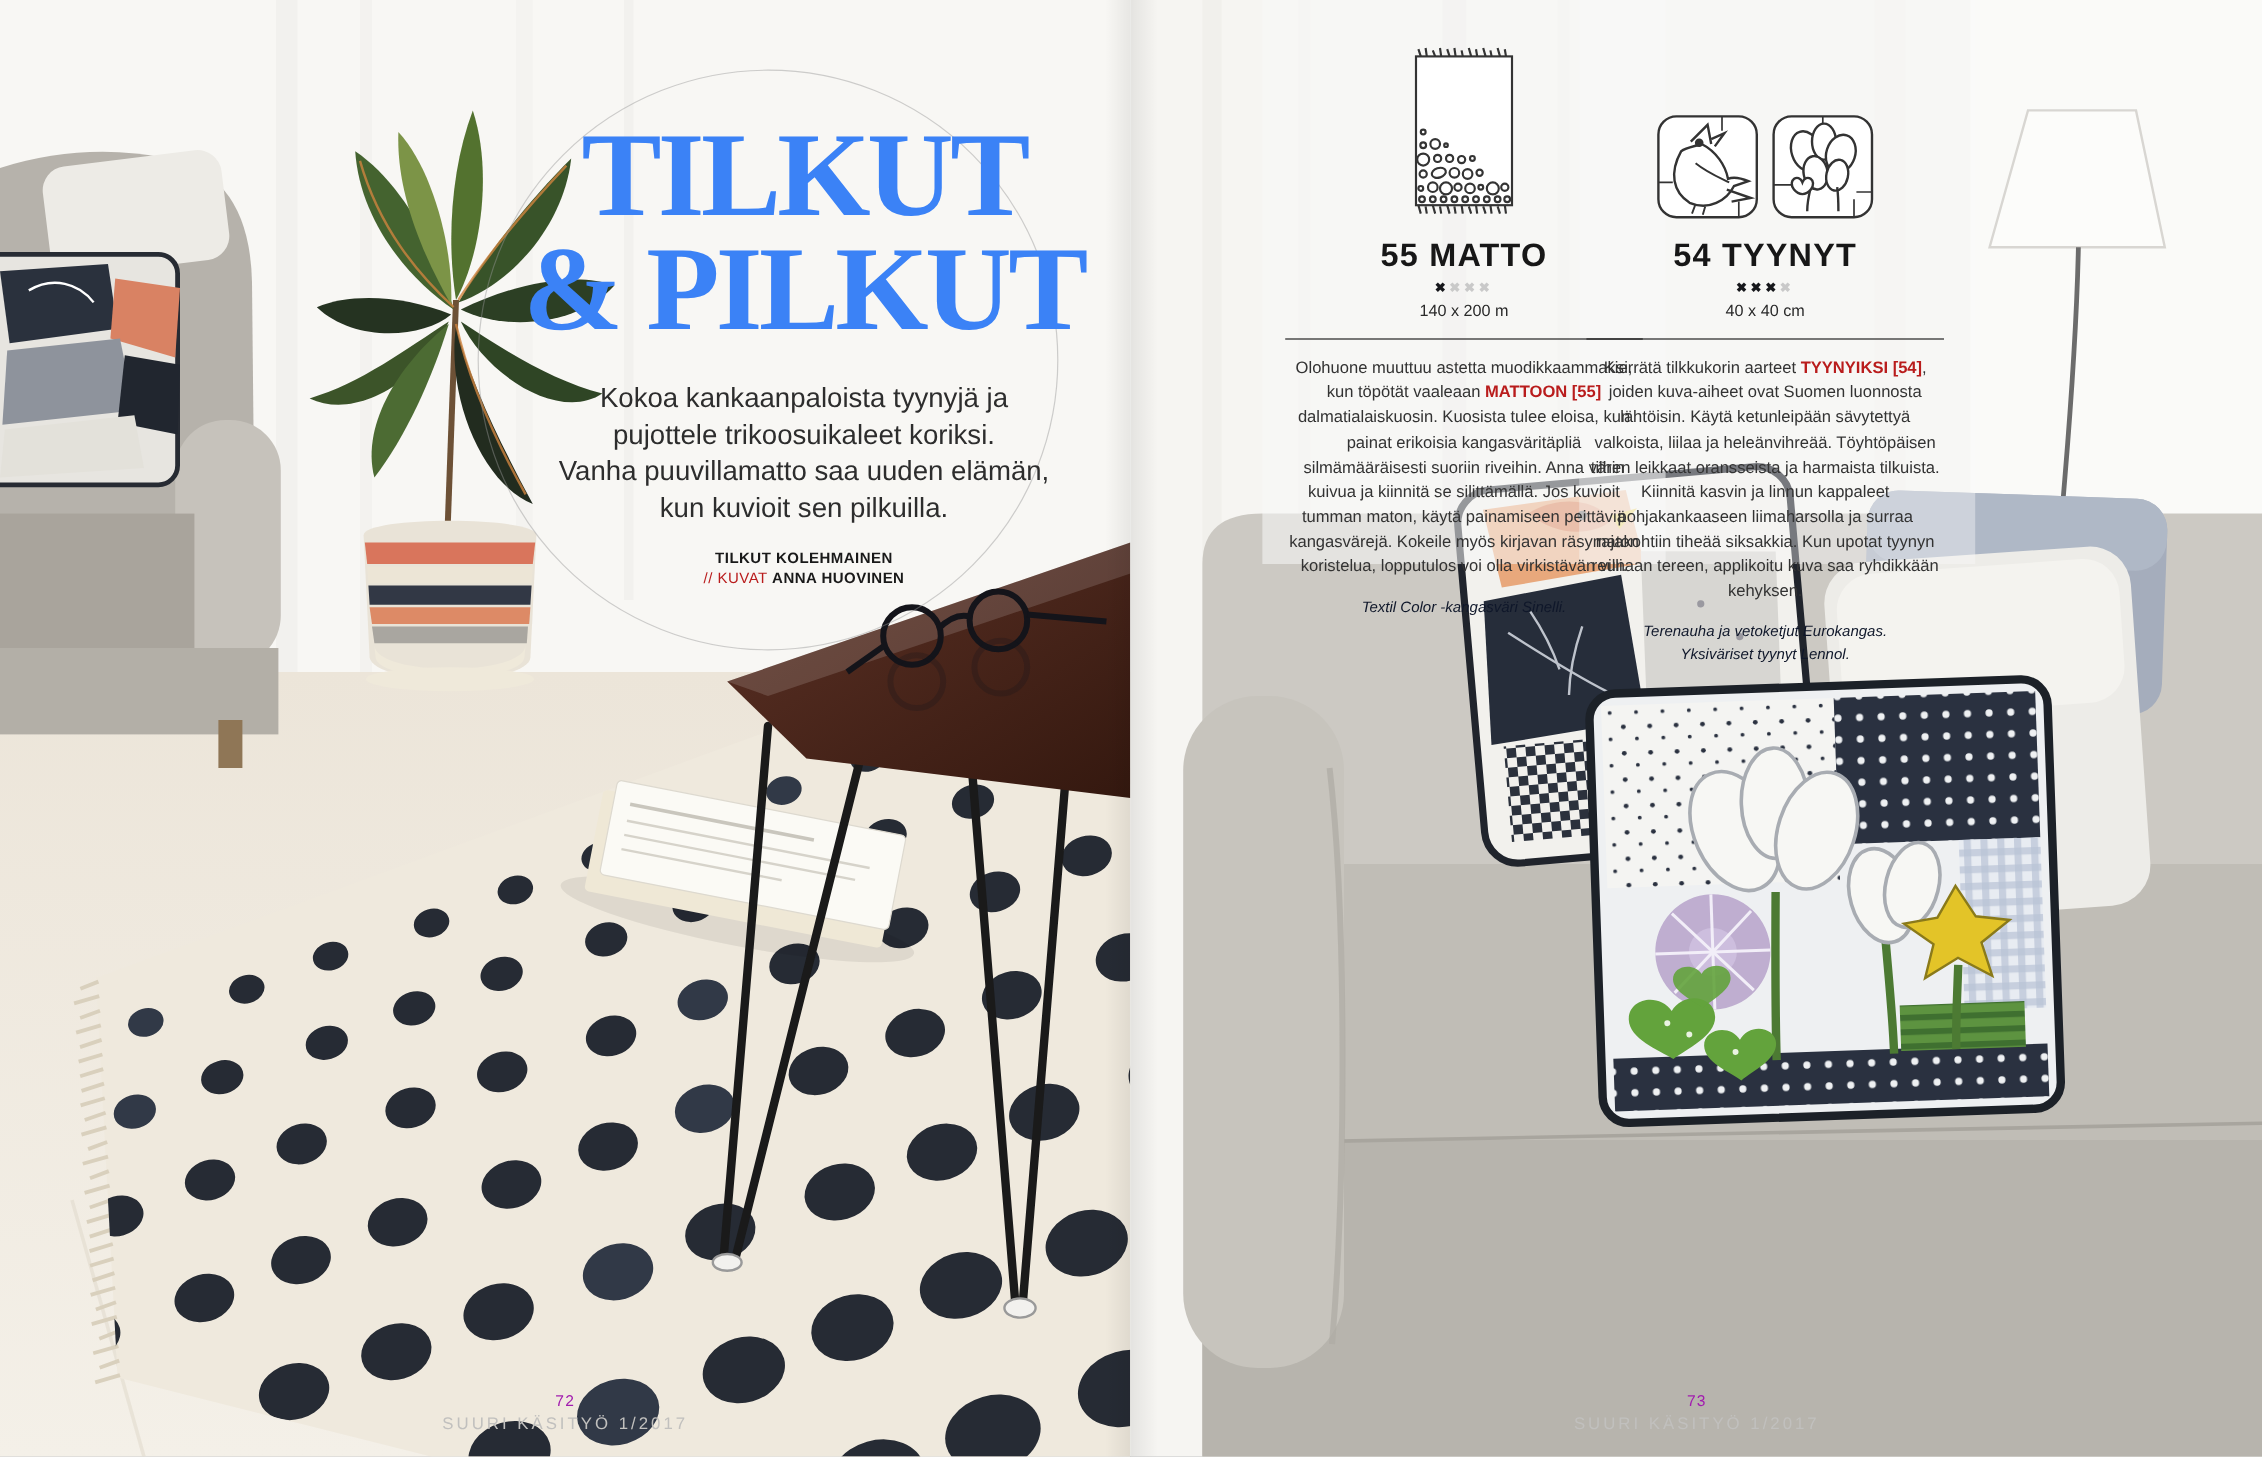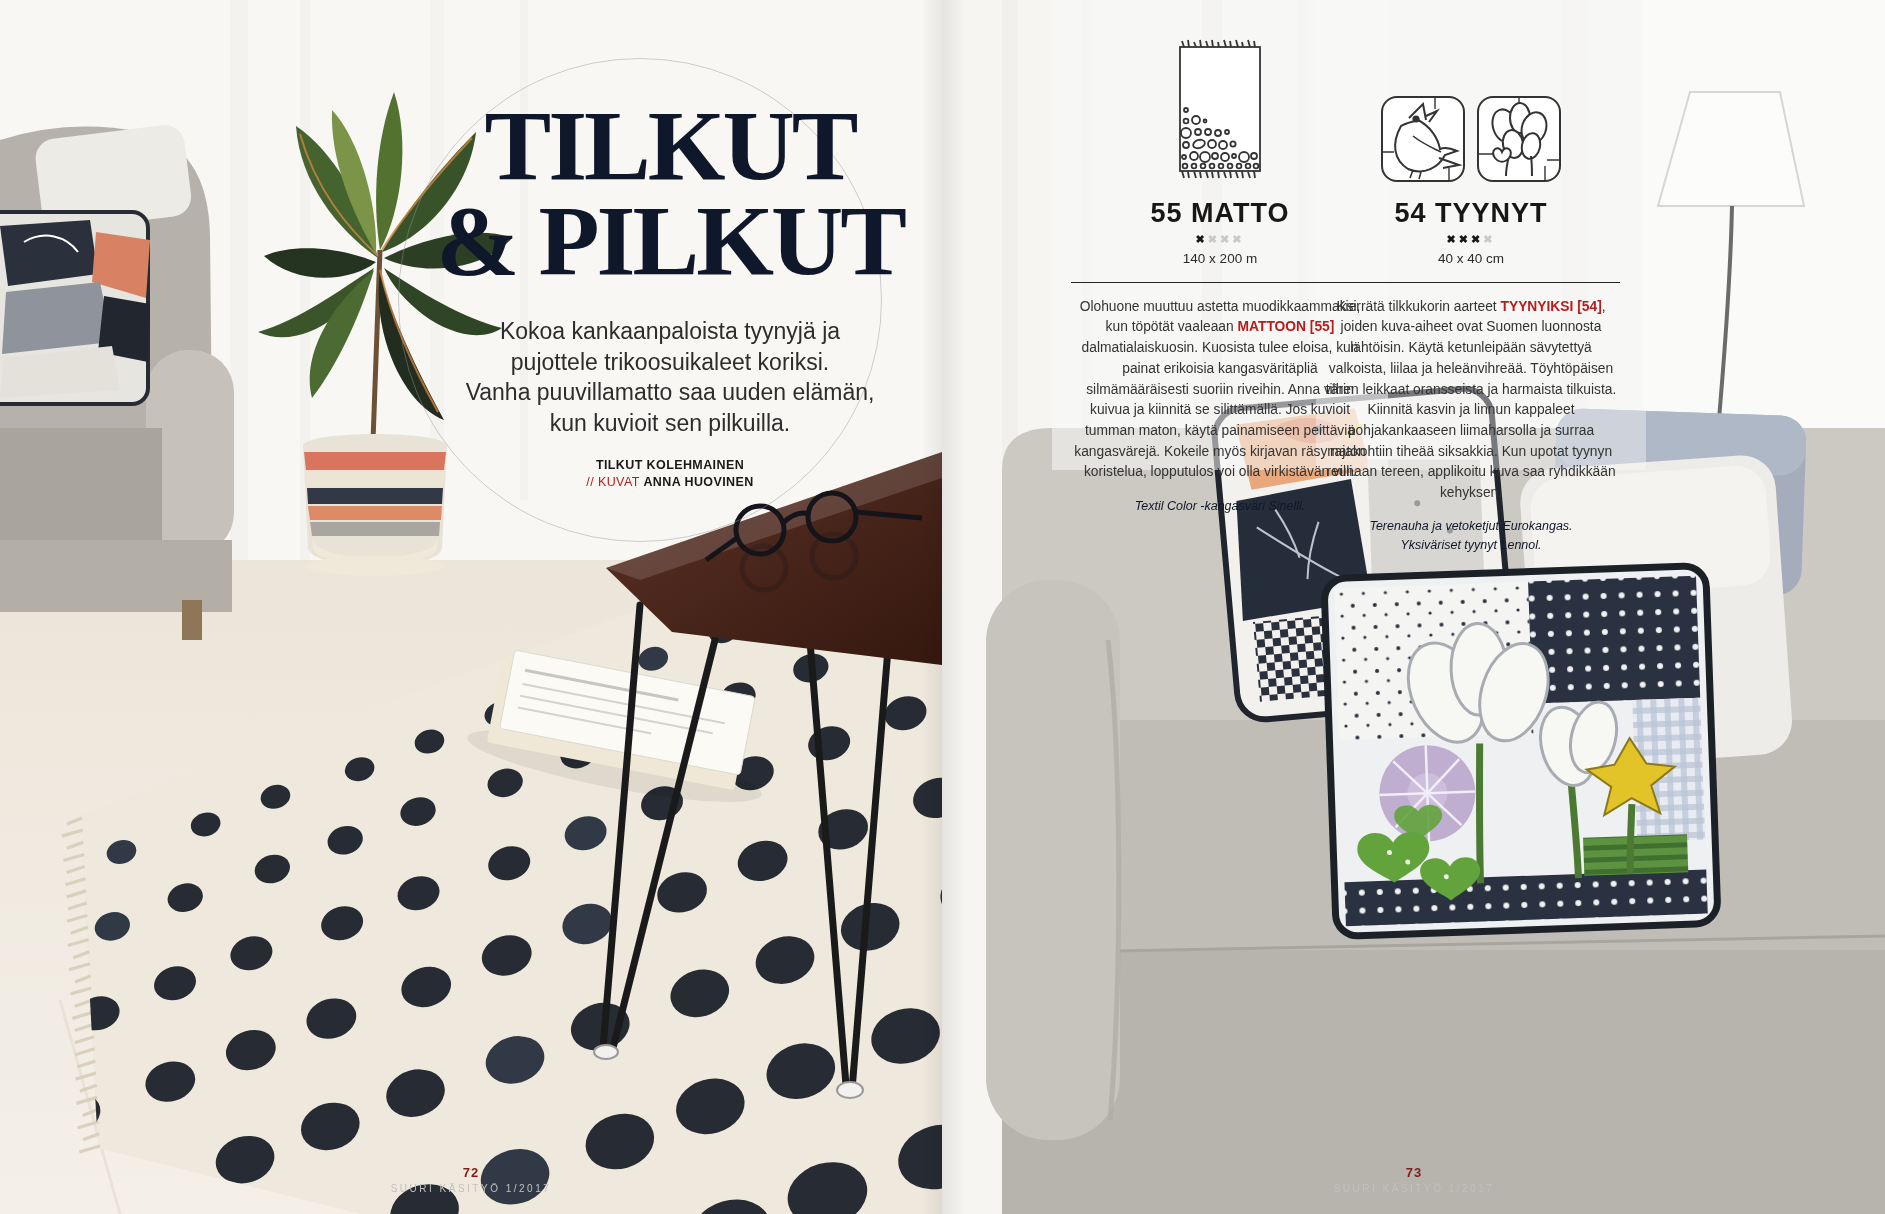--- a/index.html
+++ b/index.html
@@ -7,21 +7,21 @@
         font-family:"Liberation Sans", sans-serif;}
   svg.scene{position:absolute;top:0;}
   
   .gutter{position:absolute;left:921px;top:0;width:44px;height:1214px;z-index:3;
     background:linear-gradient(90deg,rgba(0,0,0,0) 0%,rgba(0,0,0,.07) 50%,rgba(0,0,0,0) 100%);}
   
   .circle{position:absolute;left:398px;top:58px;width:482px;height:482px;border:1px solid rgba(150,150,150,.45);
     border-radius:50%;z-index:4;}
   .title-block{position:absolute;left:390px;top:98px;width:560px;text-align:center;z-index:5;}
   .title{font-family:"Liberation Serif", serif;font-weight:bold;font-size:100px;line-height:.95;
-    letter-spacing:-3px;color:#0f172a;margin:0;}
+    letter-spacing:-3px;color:#3b82f6;margin:0;}
   .intro{margin-top:28px;font-size:23px;line-height:1.33;color:#2d2d2d;white-space:pre-line;}
   .credits{margin-top:20px;font-size:12.5px;letter-spacing:.4px;color:#191919;font-weight:bold;}
   .credit-line2{margin-top:3px;}
   .credit-label{color:#b91c1c;font-weight:normal;}
   
   .panel{position:absolute;top:0;height:470px;background:rgba(247,247,248,.55);z-index:4;}
   .col{position:absolute;width:302px;text-align:center;z-index:6;color:#2c2c2c;}
   #col1{left:1069px;top:36px;}
   #col2{left:1320px;top:36px;}
   .icon-box{height:148px;display:flex;align-items:flex-end;justify-content:center;gap:8px;}
@@ -29,22 +29,22 @@
   .diff{font-size:11px;letter-spacing:3px;height:14px;}
   .diff .x-filled{color:#16171b;font-weight:bold;}
   .diff .x-empty{color:#c9c9c9;font-weight:bold;}
   .size{margin-top:4px;font-size:13.5px;color:#2a2a2a;}
   .rule{border:none;border-top:1.5px solid #242424;margin:16px 2px 12px;}
   .body-text{font-size:13.8px;line-height:1.5;color:#333;}
   .body-text .b{font-weight:bold;color:#b91c1c;}
   .credit-lines{font-style:italic;font-size:12.5px;color:#0f172a;white-space:pre-line;line-height:1.45;}
   
   .footer{position:absolute;bottom:20px;width:220px;text-align:center;z-index:6;}
-  .footer .num{font-size:13px;font-weight:bold;color:#7f1d1d;letter-spacing:1px;margin-top:12px;}
-  .footer .mag{font-size:10px;color:#c1c0be;letter-spacing:2.5px;margin-top:3px;}
+  .footer .num{font-size:13px;font-weight:normal;color:#a21caf;letter-spacing:1px;margin-top:12px;}
+  .footer .mag{font-size:14px;color:#c1c0be;letter-spacing:2.5px;margin-top:3px;}
   #footer-left{left:361px;}
   #footer-right{left:1304px;}
 </style>
 </head>
 <body>
 
 <div class="page">
 
   <svg class="scene" style="left:0" width="942" height="1214" viewBox="0 0 942 1214">
     <defs>

